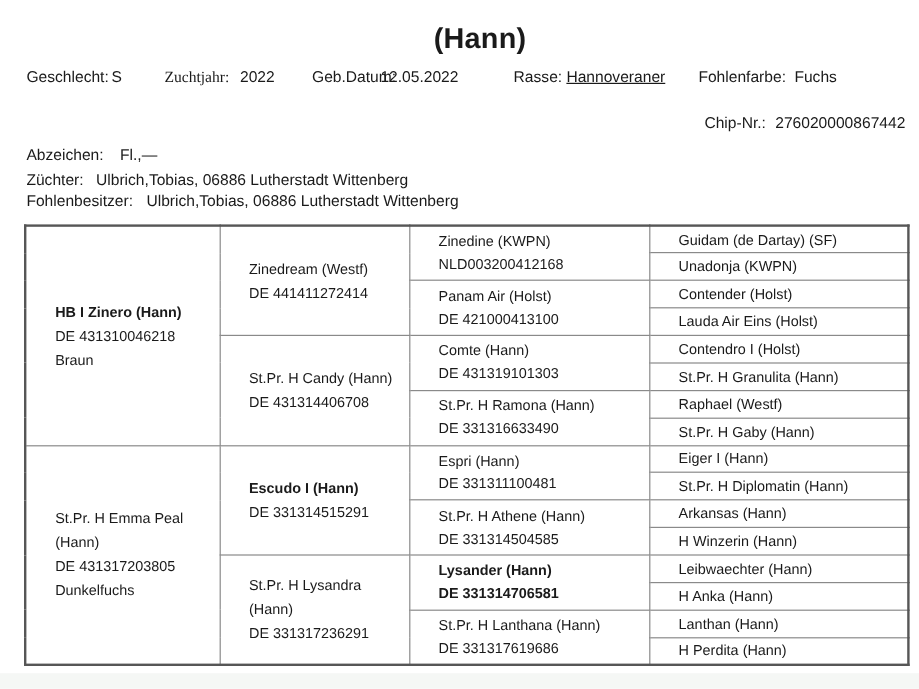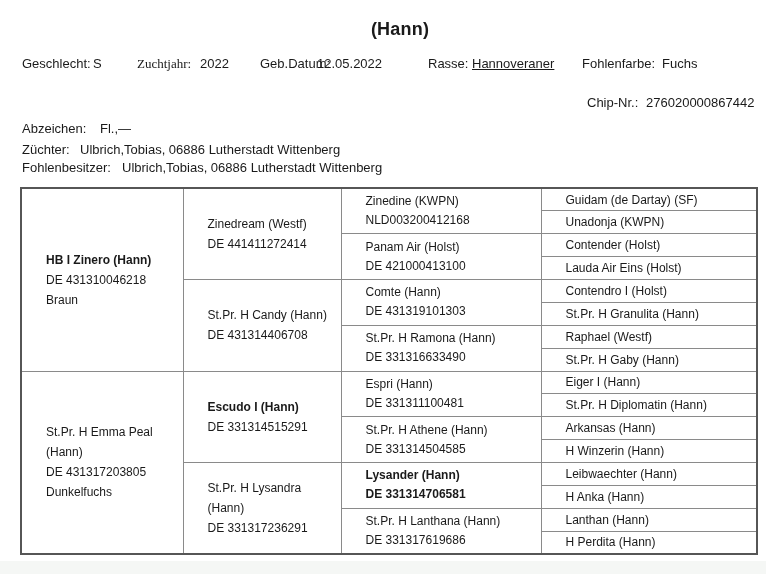--- a/index.html
+++ b/index.html
@@ -6,21 +6,21 @@
   body {
     width:766px; height:574px; position:relative; overflow:hidden;
     background:#ffffff; color:#1a1a1a;
     font-family:"Liberation Sans","DejaVu Sans",sans-serif;
     -webkit-font-smoothing:antialiased;
   }
   .abs { position:absolute; white-space:nowrap; }
   .title {
     position:absolute; top:19px; left:0; right:0;
     text-align:center; text-indent:34px;
-    font-size:18px; font-weight:bold; letter-spacing:0.2px;
+    font-size:24px; font-weight:bold; letter-spacing:0.2px;
   }
   .fld { font-size:13px; }
   .ped-table {
     position:absolute; left:20px; top:187px;
     width:736px; height:366px;
     border-collapse:collapse; table-layout:fixed;
     font-size:12px; color:#1a1a1a;
   }
   .ped-table td {
     border:1px solid #8a8a8a;

